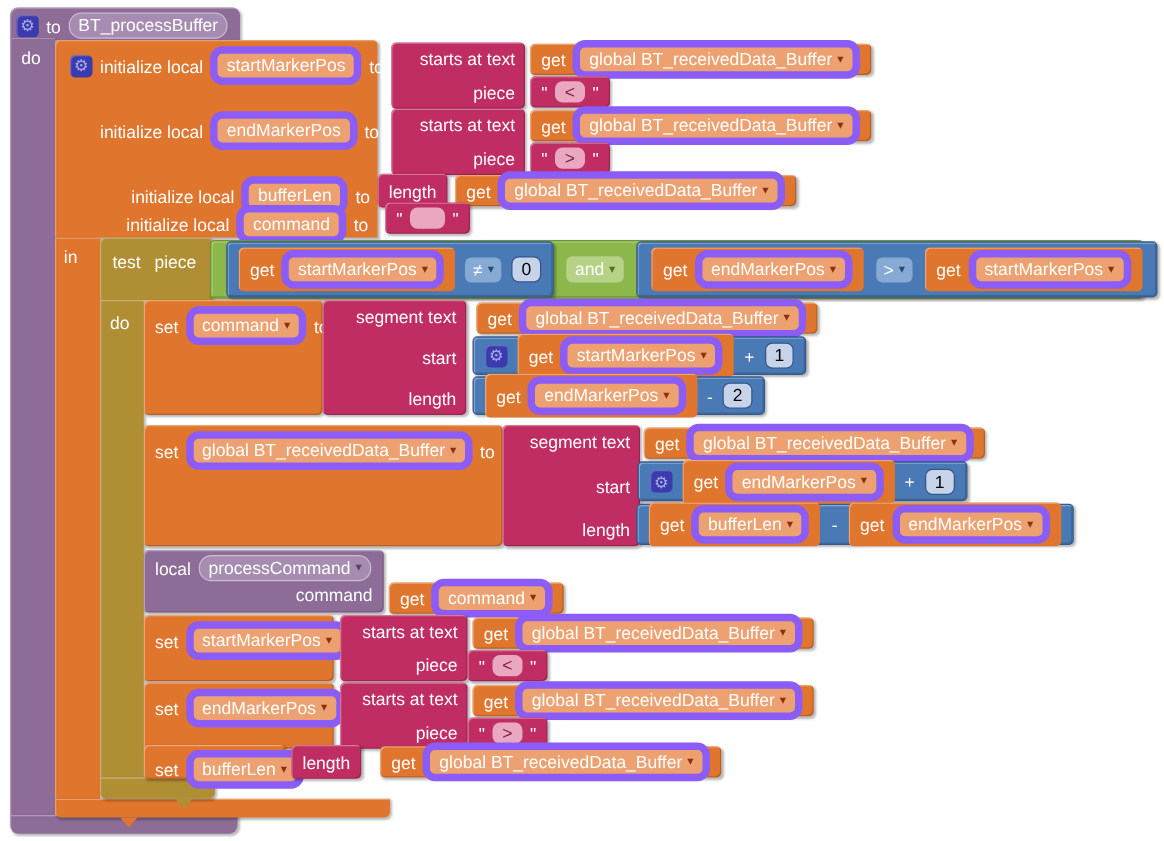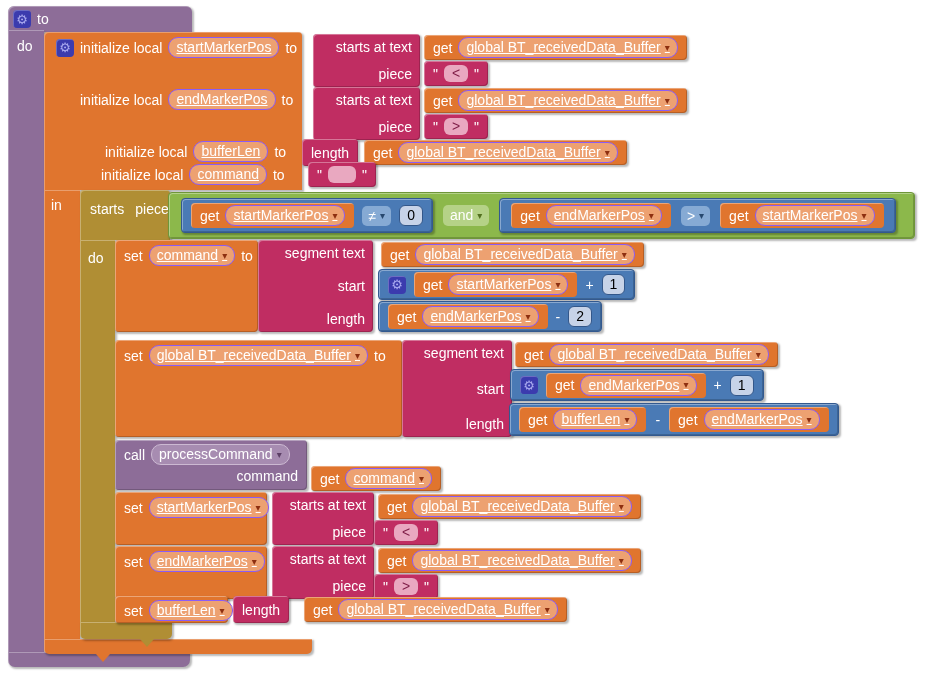--- a/index.html
+++ b/index.html
@@ -13,21 +13,21 @@
   .orange{background:#e0752e;}
   .magenta{background:#c02d62;}
   .blue{background:#4a7ab5;border:1px solid #33598f;}
   .green{background:#8cb84b;border:1px solid #6e9639;}
   .olive{background:#b08e34;}
   .rowflex{display:inline-flex;align-items:center;gap:6px;position:absolute;}
   .vblk{position:absolute;display:inline-flex;align-items:center;gap:6px;padding:0 9px;}
   .lblcol{position:absolute;display:flex;flex-direction:column;align-items:flex-end;
           justify-content:space-between;padding:5px 8px;box-sizing:border-box;}
   .pill{border-radius:10px;padding:0 7px;display:inline-flex;align-items:center;gap:4px;white-space:nowrap;line-height:19px;}
-  .pill-orange{background:#eda171;border:1px solid #8b5cf6;text-decoration:underline;}
+  .pill-orange{background:#eda171;border:6px solid #8b5cf6;}
   .pill-purple{background:#a78cb1;border:1px solid #ccb9d2;}
   .arr{font-size:10px;line-height:1;}
   .arr-orange{color:#8d2f10;}
   .arr-blue{color:#27486f;}
   .arr-green{color:#52701f;}
   .arr-purple{color:#5c3f66;}
   .num{background:#c7d3e8;border:1px solid #33578a;border-radius:6px;color:#000;
        padding:0 7px;line-height:19px;}
   .opdd{background:#86aad4;border-radius:5px;padding:0 6px;display:inline-flex;align-items:center;gap:4px;line-height:20px;}
   .anddd{background:#b5d287;border-radius:5px;padding:0 7px;display:inline-flex;align-items:center;gap:4px;line-height:21px;}
@@ -43,20 +43,23 @@
 <body>
 
 <div id="canvas">
 
   <div class="bar purple" style="left:8px;top:6px;width:184px;height:26px;border-radius:6px 6px 0 0;">
     <span class="rowflex" style="left:5px;top:4px;">
       <span class="gear">
           <span>⚙</span>
         </span>
       <span class="lbl">to</span>
+      <span class="pill pill-purple">
+          <span>BT_processBuffer</span>
+        </span>
     </span>
   </div>
   <div class="bar purple" style="left:8px;top:30px;width:36px;height:622px;"></div>
   <span class="lbl" style="position:absolute;left:17px;top:38px;">do</span>
   <div class="bar purple" style="left:8px;top:652px;width:182px;height:15px;border-radius:0 0 7px 7px;"></div>
 
   <div class="bar orange" style="left:44px;top:32px;width:258px;height:158px;border-radius:4px 4px 0 0;"></div>
   <div class="bar orange" style="left:44px;top:190px;width:36px;height:450px;"></div>
   <div class="bar orange" style="left:44px;top:639px;width:268px;height:15px;border-radius:0 0 5px 5px;"></div>
   <span class="notch" style="left:96px;top:654px;border-top:8px solid #e0752e;"></span>
@@ -149,21 +152,21 @@
   <div class="blk magenta vblk" style="left:308px;top:162px;height:25px;">
     <span>"</span>
     <span class="strpill" style="min-width:18px;">
         <span></span>
       </span>
     <span>"</span>
   </div>
 
   <div class="bar olive" style="left:80px;top:190px;width:90px;height:50px;border-radius:4px 4px 0 0;"></div>
   <span class="rowflex" style="left:90px;top:201px;gap:11px;">
-    <span class="lbl">starts</span>
+    <span class="lbl">test</span>
     <span class="lbl">piece</span>
   </span>
   <div class="bar olive" style="left:80px;top:240px;width:35px;height:382px;"></div>
   <span class="lbl" style="position:absolute;left:88px;top:250px;">do</span>
   <div class="bar olive" style="left:80px;top:622px;width:92px;height:17px;border-radius:0 0 5px 5px;"></div>
   <span class="notch" style="left:140px;top:639px;border-top:8px solid #b08e34;"></span>
 
   <div class="blk green" style="left:168px;top:192px;width:747px;height:47px;display:flex;align-items:center;gap:10px;padding:0 12px;">
     <div class="blk blue" style="position:relative;display:inline-flex;align-items:center;gap:8px;padding:4px 9px;">
       <span style="display:inline-flex;align-items:center;gap:6px;padding:2px 9px;border-radius:4px;background:#e0752e;box-shadow:inset 1px 1px 0 rgba(255,255,255,.35);">
@@ -302,21 +305,21 @@
       <span class="lbl">get</span>
       <span class="pill pill-orange">
           <span>endMarkerPos</span>
           <span class="arr arr-orange">▾</span>
         </span>
     </span>
   </div>
 
   <div class="blk purple" style="left:115px;top:440px;width:192px;height:50px;">
     <span class="rowflex" style="left:9px;top:4px;">
-      <span class="lbl">call</span>
+      <span class="lbl">local</span>
       <span class="pill pill-purple">
           <span>processCommand</span>
           <span class="arr arr-purple">▾</span>
         </span>
     </span>
     <span class="lbl" style="position:absolute;right:9px;bottom:6px;">command</span>
   </div>
   <div class="blk orange vblk" style="left:311px;top:466px;height:25px;">
     <span class="lbl">get</span>
     <span class="pill pill-orange">

